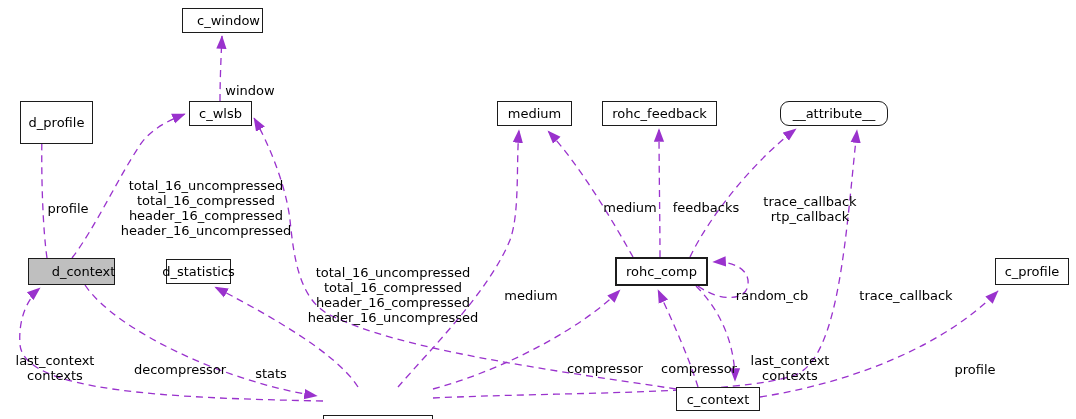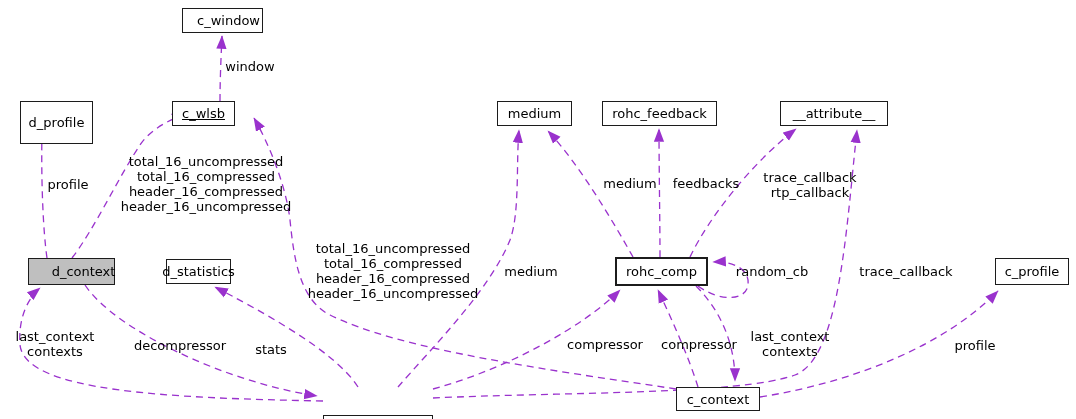--- a/index.html
+++ b/index.html
@@ -23,20 +23,21 @@
   }
   .node.highlight{background:#bfbfbf;border-width:1.8px;padding-left:24px;}
   .node.bold{border-width:2.2px;}
   .edge-label{
     position:absolute;
     transform:translate(-50%,-50%);
     font-size:13px;line-height:15px;color:#000000;
     white-space:pre-line;text-align:center;
     z-index:2;
     pointer-events:none;
+    margin-top:24px;
   }
 </style>
 </head>
 <body>
 
 <div id="canvas">
   <svg id="edges-svg" viewBox="0 0 1076 419" xmlns="http://www.w3.org/2000/svg">
     <defs>
       <marker id="arrowhead" markerUnits="userSpaceOnUse" markerWidth="14" markerHeight="12" viewBox="0 0 12 10" refX="11" refY="5" orient="auto">
         <path d="M 0,0.6 L 11.6,5 L 0,9.4 z" fill="#9a32cd"></path>
@@ -58,24 +59,24 @@
         <path d="M 760,397 C 855,382 945,345 998,291" fill="none" stroke="#9a32cd" stroke-width="1.3" stroke-dasharray="7,5" marker-end="url(#arrowhead)"></path>
         <path d="M 633,257 C 615,225 580,165 548,131" fill="none" stroke="#9a32cd" stroke-width="1.3" stroke-dasharray="7,5" marker-end="url(#arrowhead)"></path>
         <path d="M 660,257 C 660,225 659,165 659,129" fill="none" stroke="#9a32cd" stroke-width="1.3" stroke-dasharray="7,5" marker-end="url(#arrowhead)"></path>
         <path d="M 690,257 C 710,215 755,160 796,129" fill="none" stroke="#9a32cd" stroke-width="1.3" stroke-dasharray="7,5" marker-end="url(#arrowhead)"></path>
         <path d="M 698,286 C 720,302 746,301 748,285 C 750,269 733,261 713,262" fill="none" stroke="#9a32cd" stroke-width="1.3" stroke-dasharray="7,5" marker-end="url(#arrowhead)"></path>
       </g>
   </svg>
   <div id="nodes-layer">
       <div class="node" style="left: 182px; top: 8px; width: 81px; height: 25px; padding-left: 12px;">c_window</div>
       <div class="node" style="left: 20px; top: 101px; width: 73px; height: 43px;">d_profile</div>
-      <div class="node" style="left: 172px; top: 101px; width: 63px; height: 25px; text-decoration: underline;">c_wlsb</div>
+      <div class="node" style="left: 189px; top: 101px; width: 63px; height: 25px;">c_wlsb</div>
       <div class="node" style="left: 497px; top: 101px; width: 75px; height: 25px;">medium</div>
       <div class="node" style="left: 602px; top: 101px; width: 115px; height: 25px;">rohc_feedback</div>
-      <div class="node" style="left: 780px; top: 101px; width: 108px; height: 25px;">__attribute__</div>
+      <div class="node" style="left: 780px; top: 101px; width: 108px; height: 25px; border-radius: 9px;">__attribute__</div>
       <div class="node highlight" style="left: 28px; top: 258px; width: 87px; height: 27px;">d_context</div>
       <div class="node" style="left: 166px; top: 259px; width: 65px; height: 25px;">d_statistics</div>
       <div class="node bold" style="left: 615px; top: 257px; width: 93px; height: 29px;">rohc_comp</div>
       <div class="node" style="left: 995px; top: 258px; width: 74px; height: 27px;">c_profile</div>
       <div class="node" style="left: 323px; top: 387px; width: 110px; height: 24px; margin-top: 28px;">rohc_decomp</div>
       <div class="node" style="left: 676px; top: 387px; width: 84px; height: 24px;">c_context</div>
     </div>
   <div id="labels-layer">
       <div class="edge-label" style="left: 250px; top: 66px;">window</div>
       <div class="edge-label" style="left: 68px; top: 184px;">profile</div>

